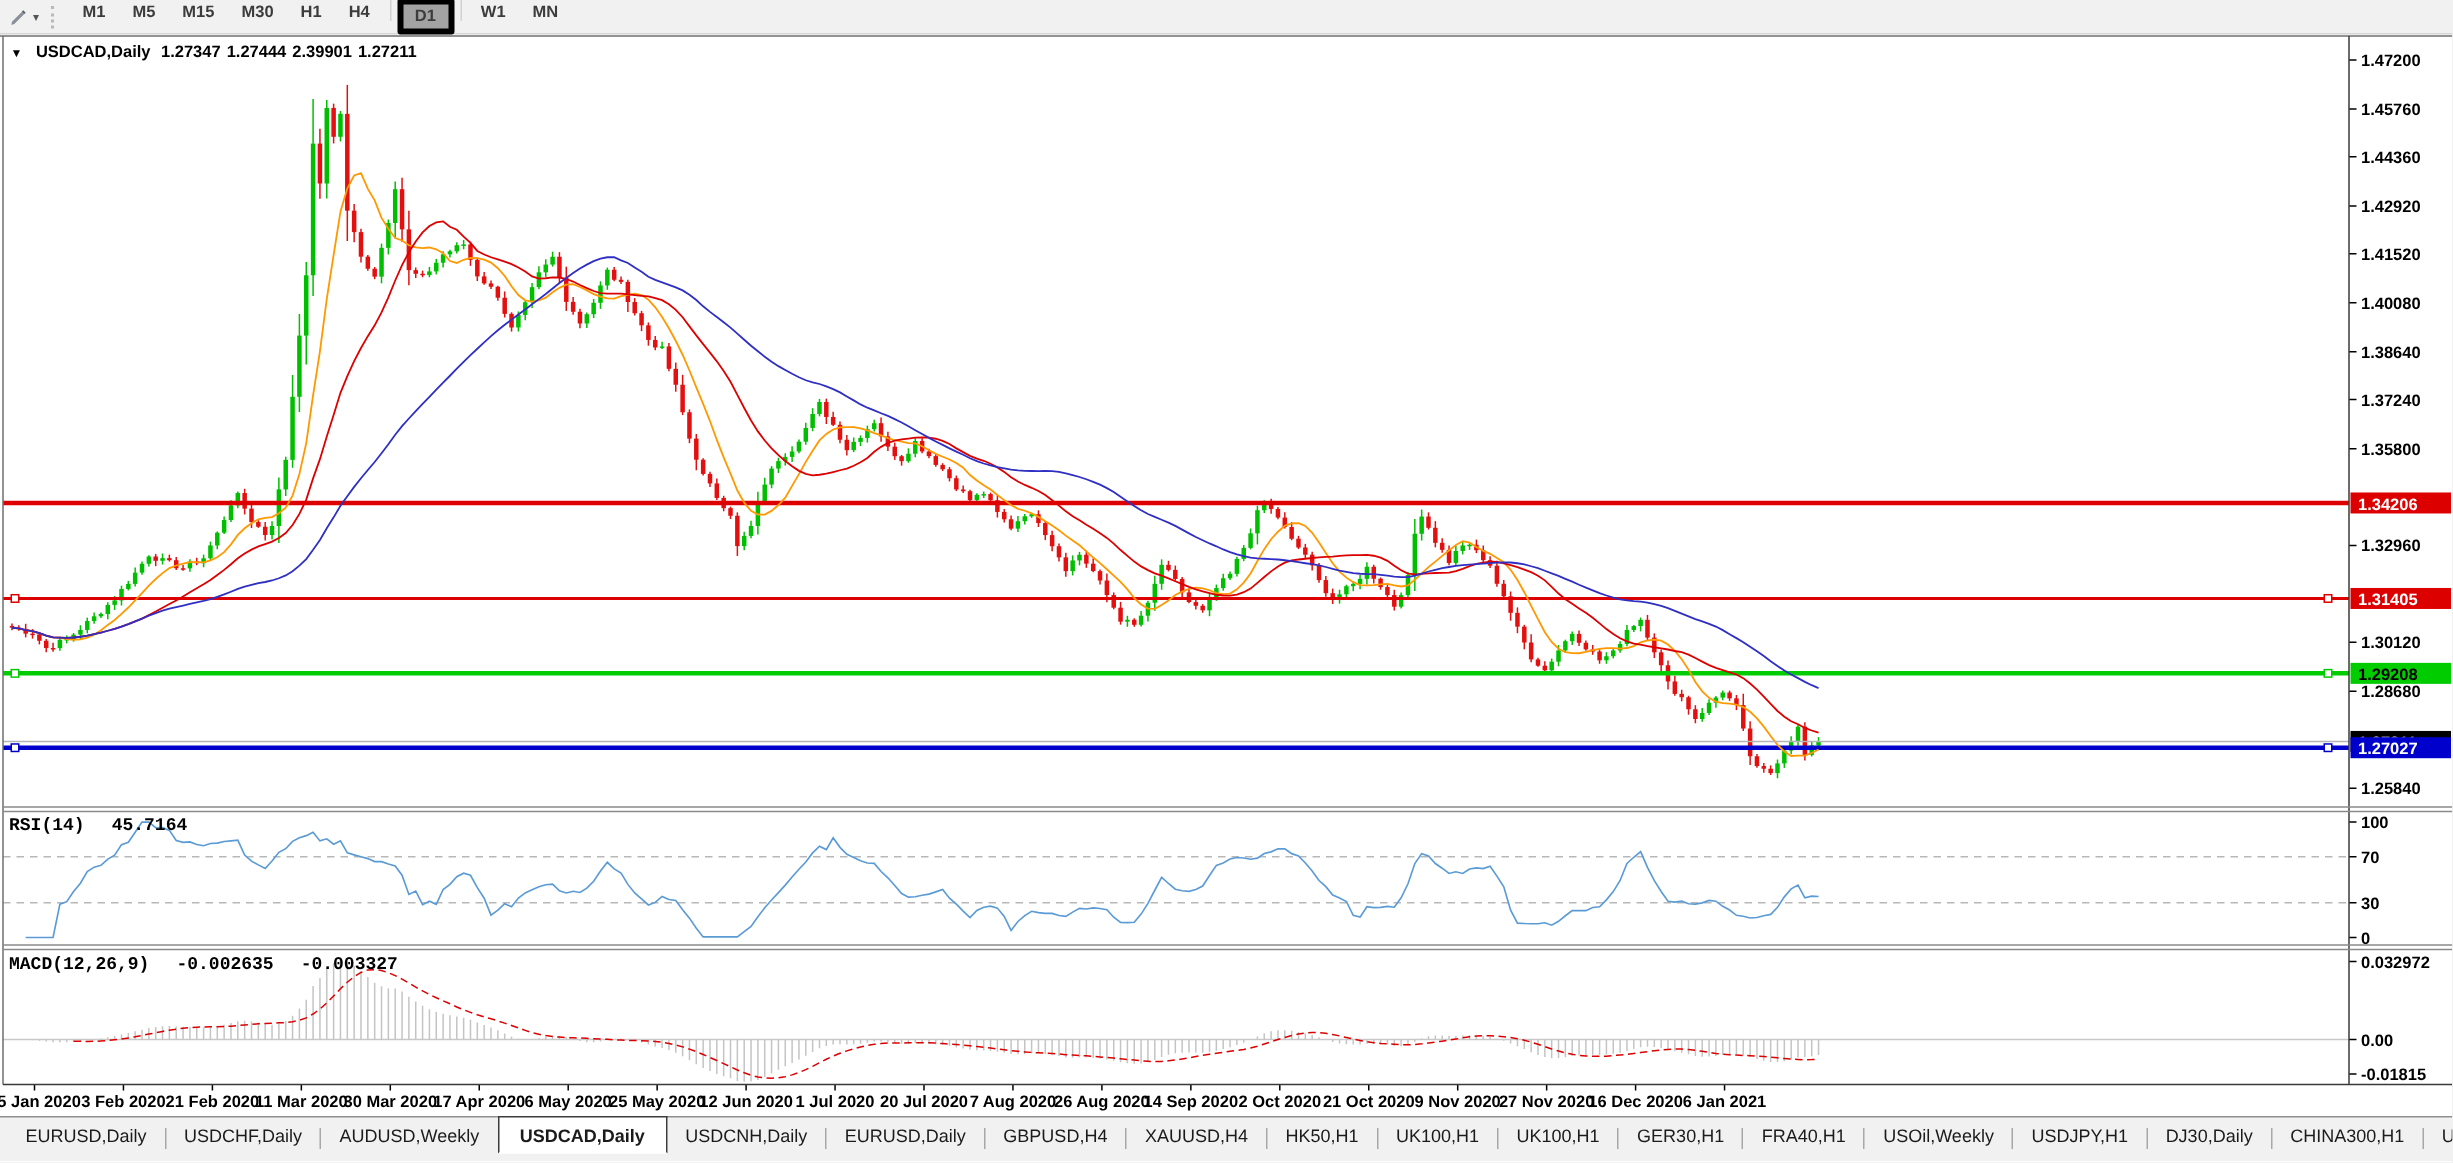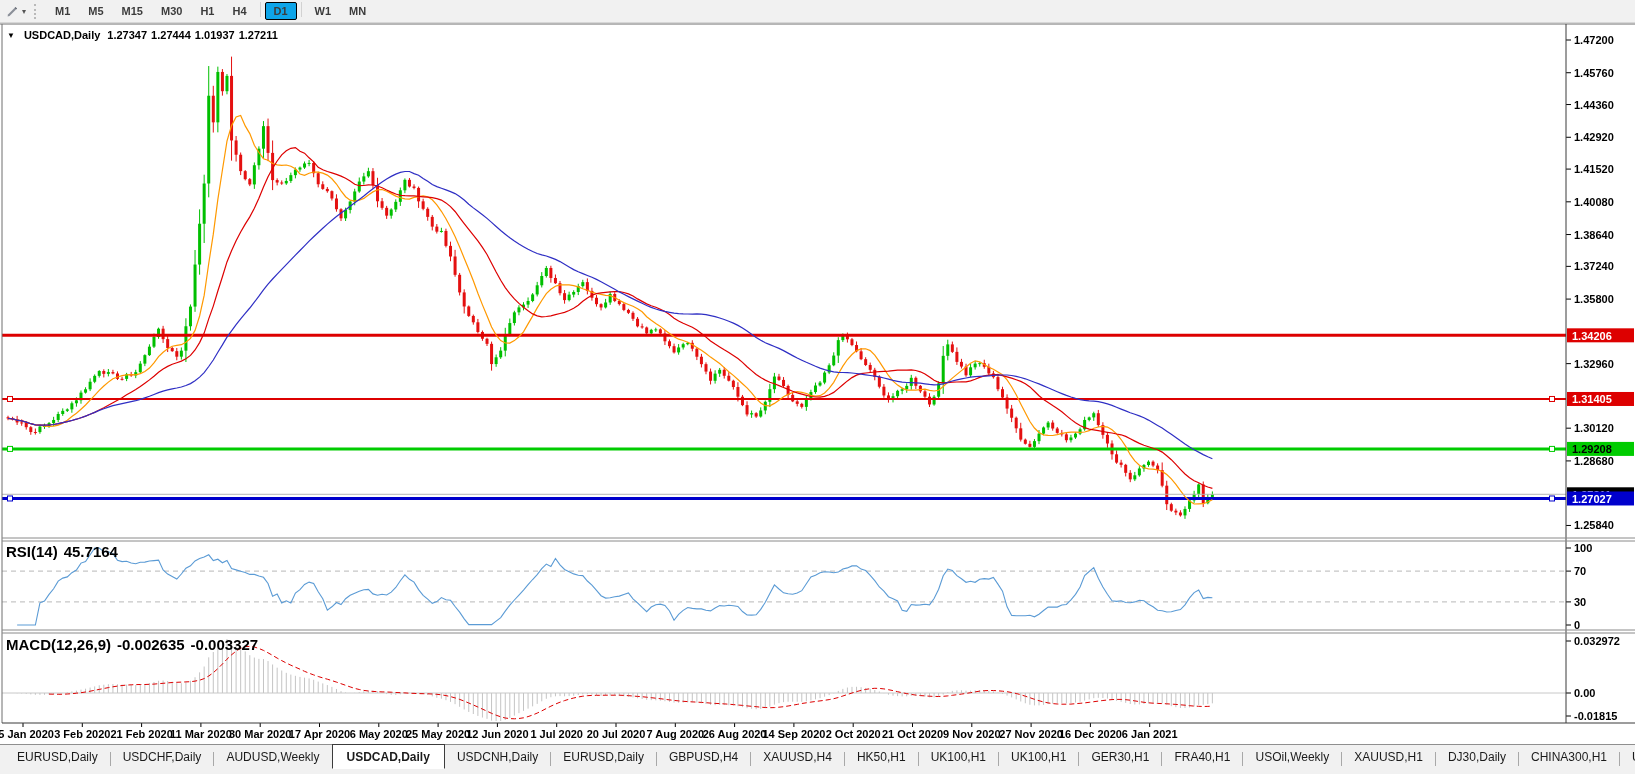--- a/index.html
+++ b/index.html
@@ -5,27 +5,27 @@
   html,body{margin:0;padding:0;background:#e8e8e8;}
   .page{position:relative;width:1635px;height:775px;background:#ffffff;overflow:hidden;
         font-family:"Liberation Sans",sans-serif;-webkit-font-smoothing:none;}
   
   .toolbar{position:absolute;left:0;top:0;width:100%;height:23px;background:#f1f1f1;
            border-bottom:1px solid #d7d7d7;display:flex;align-items:center;padding-left:4px;box-sizing:border-box;}
   .tool-ico{width:16px;height:16px;display:flex;align-items:center;justify-content:center;margin-right:1px;}
   .tool-caret{font-size:8px;color:#555;padding:0 4px 0 1px;}
   .grip{width:4px;height:15px;margin:0 6px 0 4px;border-left:2px dotted #b9b9b9;}
   .tf-btn{padding:2px 8px;font-size:11px;font-weight:700;color:#3c3c3c;border:1px solid transparent;border-radius:2px;}
-  .tf-btn.active{background:#0ea5e9;border:1px solid #000000;}
+  .tf-btn.active{background:#a3a3a3;border:4px solid #000000;}
   .tb-sep{width:1px;height:15px;background:#d2d2d2;margin:0 4px;}
   
   .chart-header{position:absolute;left:7px;top:29px;font-size:11px;font-weight:700;color:#000;
                 display:flex;gap:7px;align-items:center;z-index:3;}
   .chart-header .menu-arrow{font-size:8px;color:#000;margin-right:2px;}
-  .pane-label{position:absolute;font-size:15px;font-weight:700;color:#000;z-index:3;display:flex;gap:6px;}
+  .pane-label{position:absolute;font-size:12px;font-weight:700;color:#000;z-index:3;display:flex;gap:18px;font-family:Liberation Mono, monospace;}
   .rsi-label{left:6px;top:543px;}
   .macd-label{left:6px;top:636px;}
   
   .tabbar{position:absolute;left:0;top:744px;width:100%;height:30px;background:#f1f1f1;
           border-top:1px solid #8f8f8f;display:flex;align-items:flex-start;padding-left:5px;box-sizing:border-box;z-index:4;}
   .tab{padding:5px 12px 5px;font-size:12px;color:#1b1b1b;white-space:nowrap;}
   .tab.active{background:#ffffff;border:1px solid #3c3c3c;border-bottom:1px solid #ffffff;
               font-weight:700;margin-top:-1px;padding:5px 14px 4px;}
   .tab-div{width:1px;height:14px;background:#a8a8a8;margin-top:7px;}
   svg text{font-family:"Liberation Sans",sans-serif;}
@@ -985,21 +985,21 @@
       <line x1="2" y1="630" x2="1635" y2="630" stroke="#8a8a8a"></line>
       <line x1="2" y1="633" x2="1635" y2="633" stroke="#8a8a8a"></line>
       <line x1="2" y1="723" x2="1635" y2="723" stroke="#3a3a3a"></line>
     </svg>
 
   <div class="chart-header">
     <span class="menu-arrow">▼</span>
     <span>USDCAD,Daily</span>
     <span>1.27347</span>
     <span style="margin-left:-3px">1.27444</span>
-    <span style="margin-left:-3px">1.01937</span>
+    <span style="margin-left:-3px">2.39901</span>
     <span style="margin-left:-3px">1.27211</span>
   </div>
 
   <div class="pane-label rsi-label">
     <span>RSI(14)</span>
     <span>45.7164</span>
   </div>
   <div class="pane-label macd-label">
     <span>MACD(12,26,9)</span>
     <span>-0.002635</span>
@@ -1027,21 +1027,21 @@
         <span class="tab">UK100,H1</span>
         <span class="tab-div"></span>
         <span class="tab">UK100,H1</span>
         <span class="tab-div"></span>
         <span class="tab">GER30,H1</span>
         <span class="tab-div"></span>
         <span class="tab">FRA40,H1</span>
         <span class="tab-div"></span>
         <span class="tab">USOil,Weekly</span>
         <span class="tab-div"></span>
-        <span class="tab">XAUUSD,H1</span>
+        <span class="tab">USDJPY,H1</span>
         <span class="tab-div"></span>
         <span class="tab">DJ30,Daily</span>
         <span class="tab-div"></span>
         <span class="tab">CHINA300,H1</span>
         <span class="tab-div"></span>
         <span class="tab">USOil,</span>
       </span>
 
   </div>
 </div>

